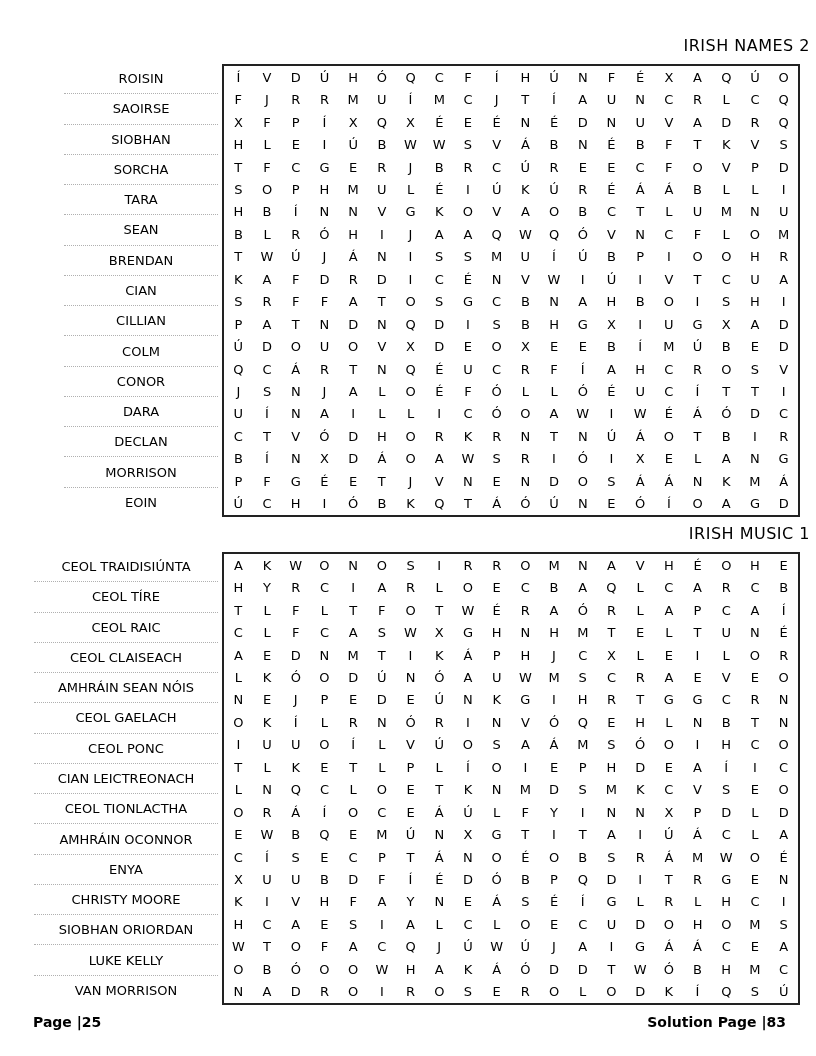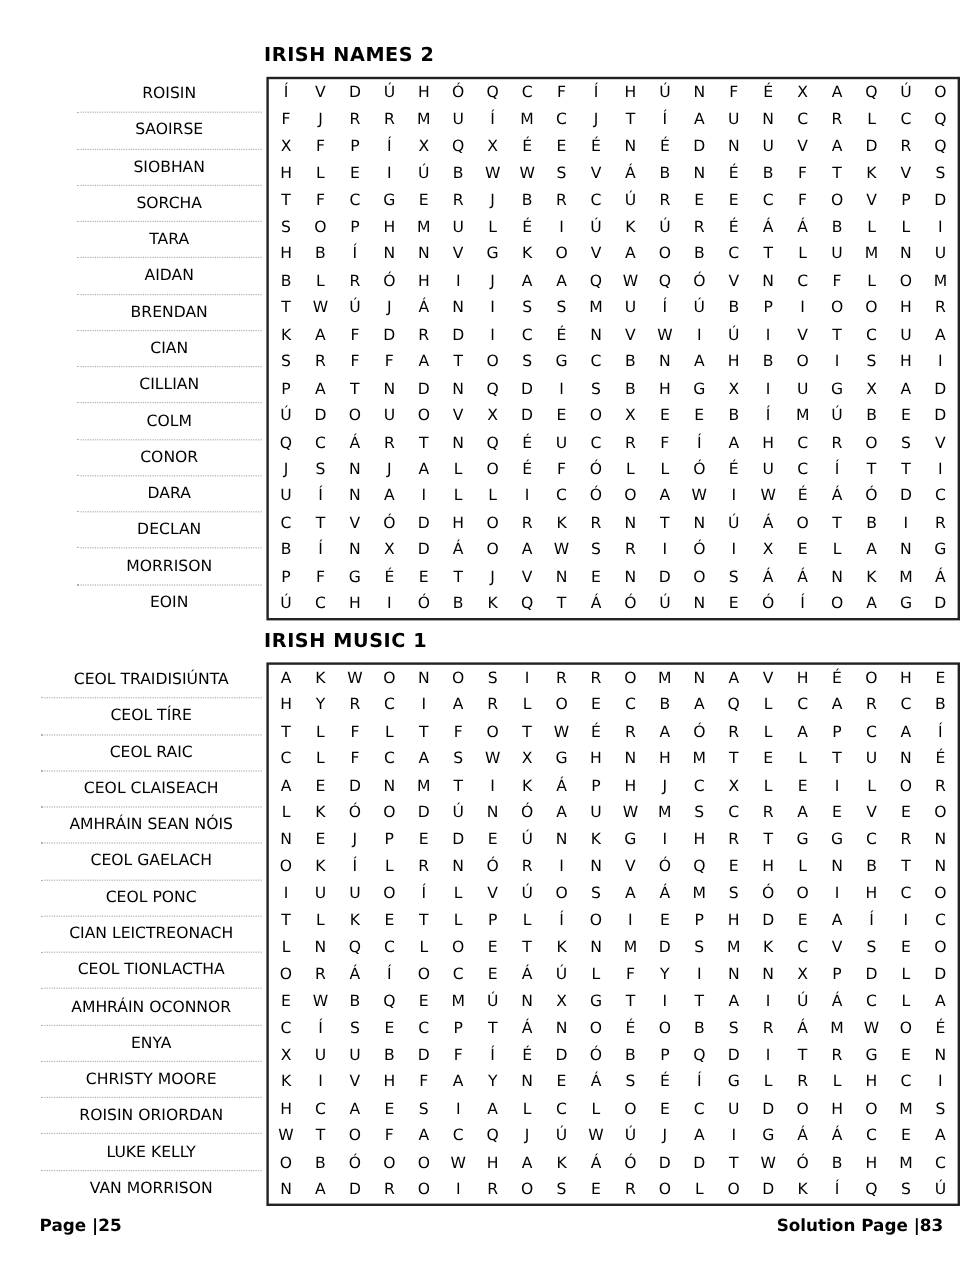--- a/index.html
+++ b/index.html
@@ -5,23 +5,23 @@
   html, body { margin: 0; padding: 0; }
   body {
     width: 816px; height: 1056px;
     background: #ffffff;
     color: #000000;
     font-family: "DejaVu Sans", sans-serif;
     position: relative;
     overflow: hidden;
   }
   .puzzle-title {
-    position: absolute; left: 220px; width: 578px;
-    text-align: left;
-    font-size: 16px; font-weight: bold; letter-spacing: 0.5px;
+    position: absolute; left: 232px; width: 578px;
+    text-align: right;
+    font-size: 16px; font-weight: normal; letter-spacing: 0.5px;
   }
   .title-1 { top: 36px; }
   .title-2 { top: 524px; }
 
   .letter-grid {
     position: absolute; left: 222px; width: 578px; height: 453px;
     display: grid;
     grid-template-columns: repeat(20, 1fr);
     grid-template-rows: repeat(20, 1fr);
     border: 2px solid #222222;
@@ -58,21 +58,21 @@
 </head>
 <body>
 
 <div class="puzzle-title title-1">IRISH NAMES 2</div>
 <div class="word-list words-1">
     <div class="word-item">ROISIN</div>
     <div class="word-item">SAOIRSE</div>
     <div class="word-item">SIOBHAN</div>
     <div class="word-item">SORCHA</div>
     <div class="word-item">TARA</div>
-    <div class="word-item">AIDAN</div>
+    <div class="word-item">SEAN</div>
     <div class="word-item">BRENDAN</div>
     <div class="word-item">CIAN</div>
     <div class="word-item">CILLIAN</div>
     <div class="word-item">COLM</div>
     <div class="word-item">CONOR</div>
     <div class="word-item">DARA</div>
     <div class="word-item">DECLAN</div>
     <div class="word-item">MORRISON</div>
     <div class="word-item">EOIN</div>
   </div>
@@ -486,21 +486,21 @@
     <div class="word-item">CEOL RAIC</div>
     <div class="word-item">CEOL CLAISEACH</div>
     <div class="word-item">AMHRÁIN SEAN NÓIS</div>
     <div class="word-item">CEOL GAELACH</div>
     <div class="word-item">CEOL PONC</div>
     <div class="word-item">CIAN LEICTREONACH</div>
     <div class="word-item">CEOL TIONLACTHA</div>
     <div class="word-item">AMHRÁIN OCONNOR</div>
     <div class="word-item">ENYA</div>
     <div class="word-item">CHRISTY MOORE</div>
-    <div class="word-item">ROISIN ORIORDAN</div>
+    <div class="word-item">SIOBHAN ORIORDAN</div>
     <div class="word-item">LUKE KELLY</div>
     <div class="word-item">VAN MORRISON</div>
   </div>
 <div class="letter-grid grid-2">
     <div class="grid-cell">A</div>
     <div class="grid-cell">K</div>
     <div class="grid-cell">W</div>
     <div class="grid-cell">O</div>
     <div class="grid-cell">N</div>
     <div class="grid-cell">O</div>

